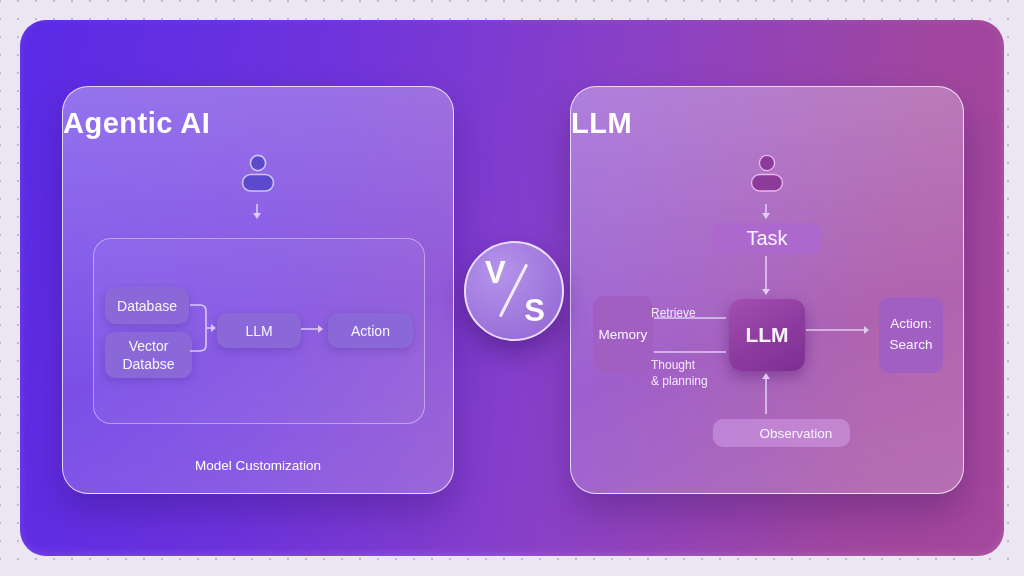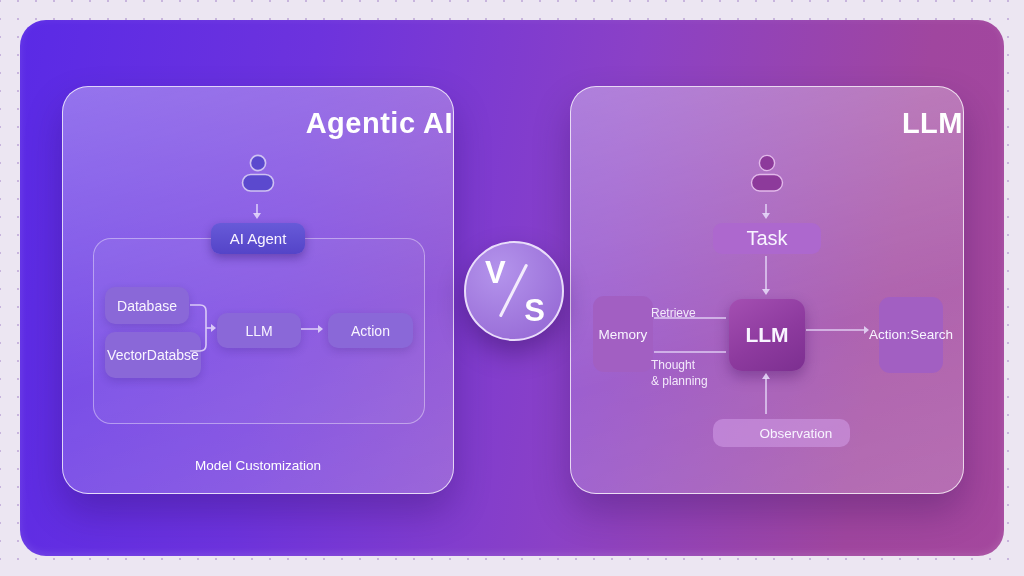--- a/index.html
+++ b/index.html
@@ -19,58 +19,58 @@
   }
   .panel{
     position:absolute;width:390px;height:406px;top:86px;border-radius:26px;
     background:linear-gradient(165deg,rgba(255,255,255,0.34),rgba(255,255,255,0.16) 60%,rgba(255,255,255,0.22));
     border:1.5px solid rgba(255,255,255,0.75);
     box-shadow:0 18px 36px rgba(35,8,80,0.28);
   }
   .panel-left{left:62px;}
   .panel-right{left:570px;width:392px;}
   .panel-title{
-    position:absolute;left:0;top:20px;width:100%;text-align:right;
+    position:absolute;left:0;top:20px;width:100%;text-align:left;
     font-size:29px;font-weight:700;color:#ffffff;letter-spacing:0.5px;
   }
   .person{position:absolute;left:50%;transform:translateX(-50%);top:66px;}
   .node{
     position:absolute;display:flex;align-items:center;justify-content:center;
     text-align:center;color:#f8f4ff;border-radius:10px;font-size:14px;
   }
   
   .agent-btn{
     left:148px;top:136px;width:94px;height:31px;border-radius:9px;font-size:15px;
     background:linear-gradient(180deg,#675ad8,#5444c8);
     box-shadow:0 4px 10px rgba(30,10,90,0.35);z-index:3;
   }
   .inner-box{
     position:absolute;left:30px;top:151px;width:330px;height:184px;
     border:1px solid rgba(255,255,255,0.40);border-radius:18px;
     background:rgba(255,255,255,0.05);
   }
   .lbox{background:#8a68d8;box-shadow:0 3px 8px rgba(40,15,95,0.18);}
   .db-box{left:42px;top:200px;width:84px;height:37px;}
-  .vec-box{left:42px;top:245px;width:96px;height:46px;line-height:1.3;flex-direction:row;text-align:center;}
+  .vec-box{left:42px;top:245px;width:87px;height:46px;line-height:1.3;flex-direction:column;text-align:center;}
   .lllm-box{left:154px;top:226px;width:84px;height:35px;}
   .laction-box{left:265px;top:226px;width:85px;height:35px;}
   .flywheel-box{left:138px;top:320px;width:116px;height:29px;background:#9171da;z-index:3;}
   .caption{
     position:absolute;left:0;top:363px;width:100%;text-align:center;
     color:#ffffff;font-size:13.5px;font-weight:500;margin-top:8px;
   }
   
   .task-box{left:142px;top:136px;width:108px;height:31px;background:#ad68ce;font-size:20px;border-radius:9px;}
   .memory-box{left:22px;top:209px;width:60px;height:76px;background:#a25fc2;font-size:13.5px;border-radius:11px;}
   .rllm-box{
     left:158px;top:212px;width:76px;height:72px;border-radius:13px;font-size:21px;font-weight:600;
     background:linear-gradient(150deg,#a44fb2 0%,#8d3a9e 55%,#7c2f90 100%);
     box-shadow:0 6px 14px rgba(60,10,90,0.35);
   }
-  .asearch-box{left:308px;top:210px;width:64px;height:76px;background:#a25fc2;font-size:13.5px;line-height:1.55;border-radius:11px;}
+  .asearch-box{left:308px;top:210px;width:64px;height:76px;background:#a25fc2;font-size:13.5px;line-height:1.55;flex-direction:column;border-radius:11px;}
   .obs-box{left:142px;top:332px;width:108px;height:28px;background:rgba(210,156,232,0.55);font-size:13.5px;padding-left:29px;}
   .edge-label{
     position:absolute;width:80px;color:#f3e9fb;font-size:12px;line-height:1.35;
   }
   .lbl-retrieve{left:80px;top:218px;}
   .lbl-thought{left:80px;top:270px;}
   
   .vs-badge{
     position:absolute;left:464px;top:241px;width:96px;height:96px;border-radius:50%;
     background:radial-gradient(circle at 35% 30%,#b494ec,#9a6fd8 75%);
@@ -94,21 +94,20 @@
 <div class="panel panel-left">
   <div class="panel-title">Agentic AI</div>
 
   <div class="person">
     <svg width="46" height="42" viewBox="0 0 46 42">
       <circle cx="23" cy="10" r="7.6" fill="#5b49ce" stroke="#cfc2f2" stroke-width="1.6"></circle>
       <rect x="7.5" y="21.5" width="31" height="16.5" rx="8.2" fill="#5b49ce" stroke="#cfc2f2" stroke-width="1.6"></rect>
     </svg>
   </div>
 
-  <div class="node agent-btn">AI Agent</div>
 
   <div class="inner-box"></div>
 
   <div class="node lbox db-box">Database</div>
   <div class="node lbox vec-box">
     <span>Vector</span>
     <span>Databse</span>
   </div>
   <div class="node lbox lllm-box">LLM</div>
   <div class="node lbox laction-box">Action</div>

